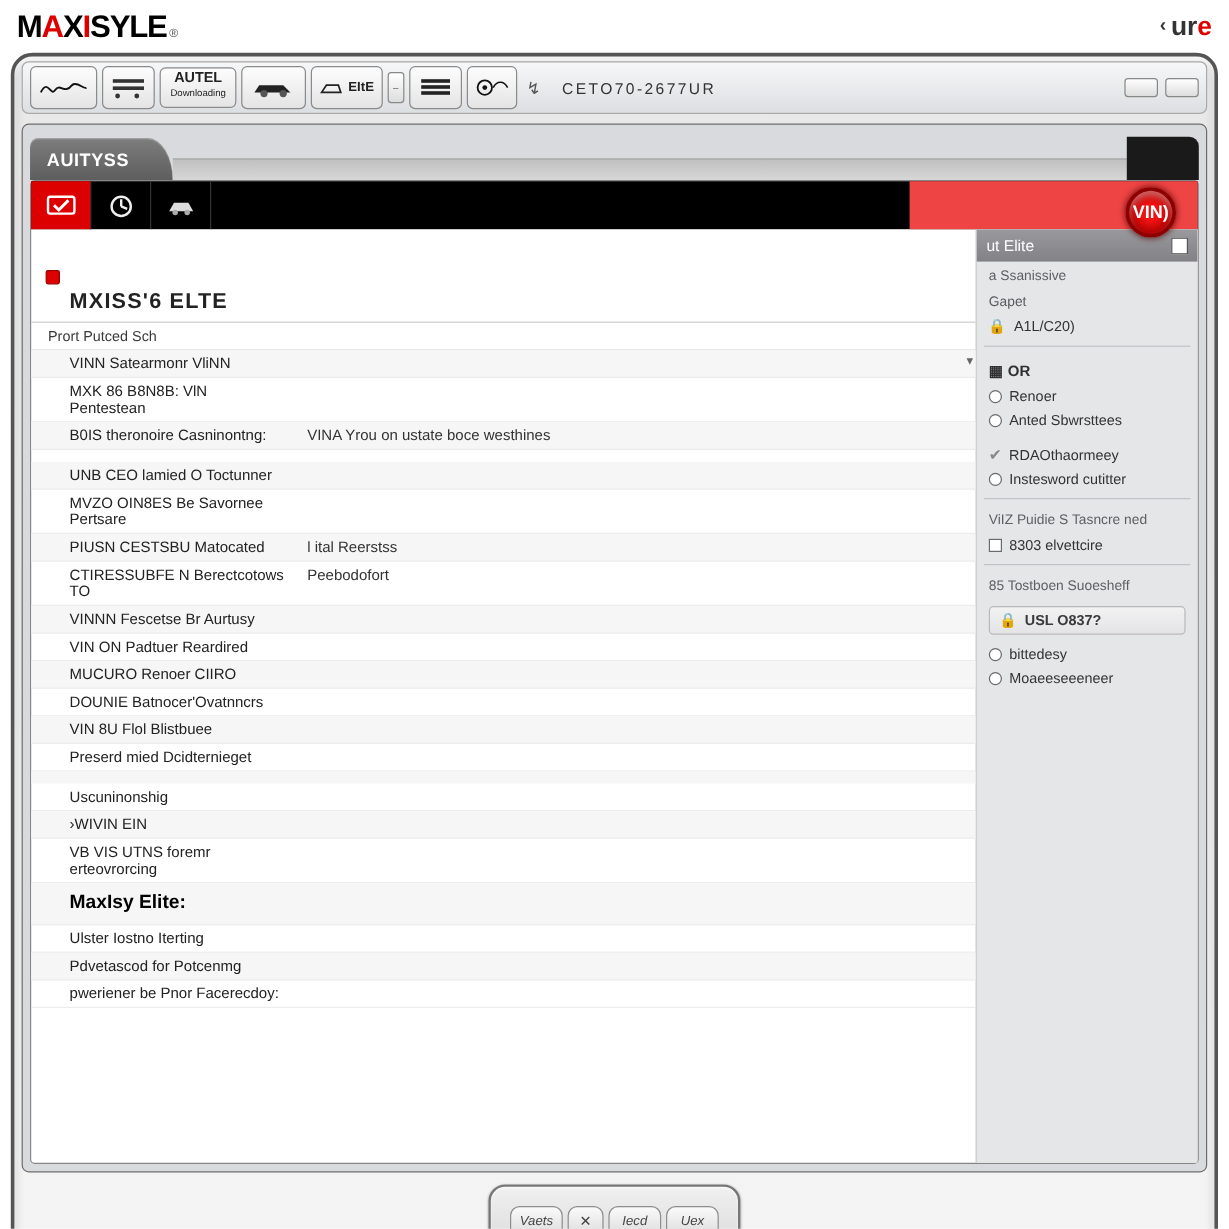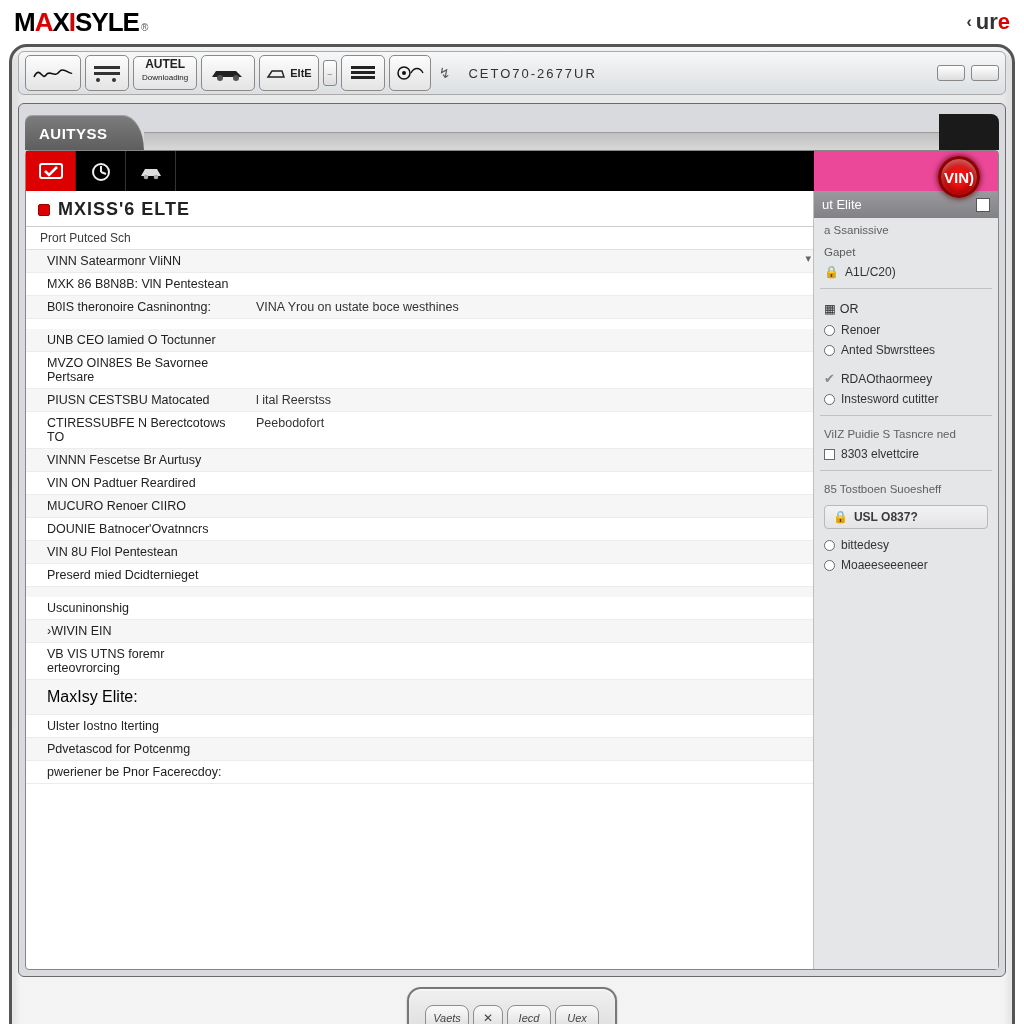--- a/index.html
+++ b/index.html
@@ -132,22 +132,22 @@
     display:flex;
     align-items:center;
     justify-content:center;
     border-right:1px solid #333;
     cursor:pointer;
   }
   .icon-tab.active { background:#d00; }
   .icon-tab svg { width:28px; height:22px; }
   .icon-tabs-right {
     margin-left:auto;
-    width:184px;
-    background:#ec4899;
+    width:240px;
+    background:#ef4444;
     display:flex;
     align-items:center;
     justify-content:flex-end;
     padding-right:18px;
     padding-left:44px;
   }
   .vin-roundel {
     width:42px; height:42px; border-radius:50%;
     background: radial-gradient(#e11 30%, #a00 70%);
     border:3px solid #8c0000;
@@ -161,48 +161,48 @@
   .body-split { flex:1; display:flex; overflow:hidden; }
   .main-col { flex:1; display:flex; flex-direction:column; border-right:1px solid #bfbfbf; }
   .side-col { width:184px; background:#e5e6e8; }
 
   .content-header {
     padding:8px 12px 6px 12px;
     border-bottom:1px solid #ccc;
     display:flex; align-items:center; gap:8px;
   }
   .hdr-bullet { width:12px; height:12px; background:#d00; border:1px solid #900; border-radius:2px;}
-  .hdr-title { font-size:18px; font-weight:bold; letter-spacing:1px; color:#222;}
+  .hdr-title { font-size:18px; font-weight:bold; letter-spacing:1px; color:#222;margin-top:42px;}
   .content-sub { font-size:12px; color:#3a3a3a; padding:4px 14px; border-bottom:1px solid #e1e1e1;}
 
   .rows-wrap { flex:1; overflow:auto; position:relative; }
   .rows-wrap::-webkit-scrollbar { width:10px; }
   .row {
     display:flex;
     border-bottom:1px solid #ececec;
     font-size:12.5px;
     color:#222;
   }
   .row:nth-child(even){ background:#f6f6f6; }
-  .row .c1 { width:220px; padding:4px 8px 4px 21px; }
+  .row .c1 { width:220px; padding:4px 8px 4px 32px; }
   .row .c2 { flex:1; padding:4px 10px; color:#333; }
-  .row.section .c1 { font-weight:normal; font-size:16px; color:#000; padding-top:8px; padding-bottom:8px;}
+  .row.section .c1 { font-weight:bold; font-size:16px; color:#000; padding-top:8px; padding-bottom:8px;}
   .row.spacer { height:10px; border-bottom:none; }
   .drop-caret { position:absolute; right:2px; top:2px; font-size:11px; color:#666; }
 
   
   .side-col { font-size:12px; color:#333; }
   .side-hdr {
     background:linear-gradient(#9a9a9e,#828286);
     color:#fff; font-size:13px; padding:6px 8px;
     display:flex; justify-content:space-between; align-items:center;
   }
   .side-check { width:14px; height:14px; border:1px solid #555; background:#fff; }
   .side-sec { padding:6px 8px 4px 10px; color:#5f5f63; font-size:11.5px; }
-  .side-sec.strong { font-weight:normal; color:#303033; font-size:12.5px; margin-top:6px; }
+  .side-sec.strong { font-weight:bold; color:#303033; font-size:12.5px; margin-top:6px; }
   .side-line { display:flex; align-items:center; gap:6px; padding:3px 10px; font-size:12px; }
   .side-line .dot { width:11px; height:11px; border-radius:50%; border:1.5px solid #6a6a6e; background:#fff; }
   .side-line .box { width:11px; height:11px; border:1.5px solid #6a6a6e; background:#fff; }
   .side-line .tick { color:#888; font-size:13px; }
   .side-divider { height:1px; background:#c2c2c6; margin:6px 6px; }
   .side-badge {
     margin:6px 10px; padding:4px 8px;
     background:linear-gradient(#f2f2f3,#e4e4e6);
     border:1px solid #b9b9bc; border-radius:4px;
     display:flex; align-items:center; gap:6px; font-weight:bold; color:#3a3a3c;
@@ -388,21 +388,21 @@
               </div>
               <div class="row">
                 <div class="c1">MUCURO Renoer CIIRO</div>
                 <div class="c2"></div>
               </div>
               <div class="row">
                 <div class="c1">DOUNIE Batnocer'Ovatnncrs</div>
                 <div class="c2"></div>
               </div>
               <div class="row">
-                <div class="c1">VIN 8U Flol Pentestean</div>
+                <div class="c1">VIN 8U Flol Blistbuee</div>
                 <div class="c2"></div>
               </div>
               <div class="row">
                 <div class="c1">Preserd  mied Dcidternieget</div>
                 <div class="c2"></div>
               </div>
               <div class="row spacer"></div>
               <div class="row">
                 <div class="c1">Uscuninonshig</div>
                 <div class="c2"></div>

